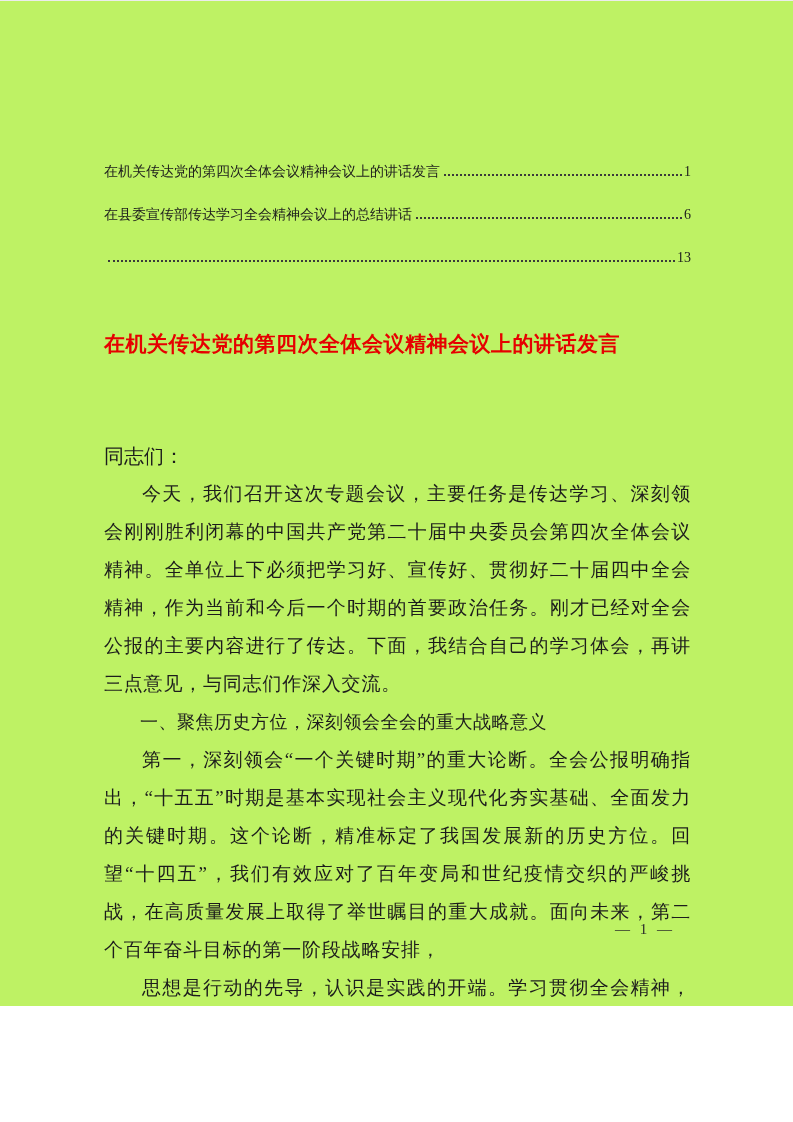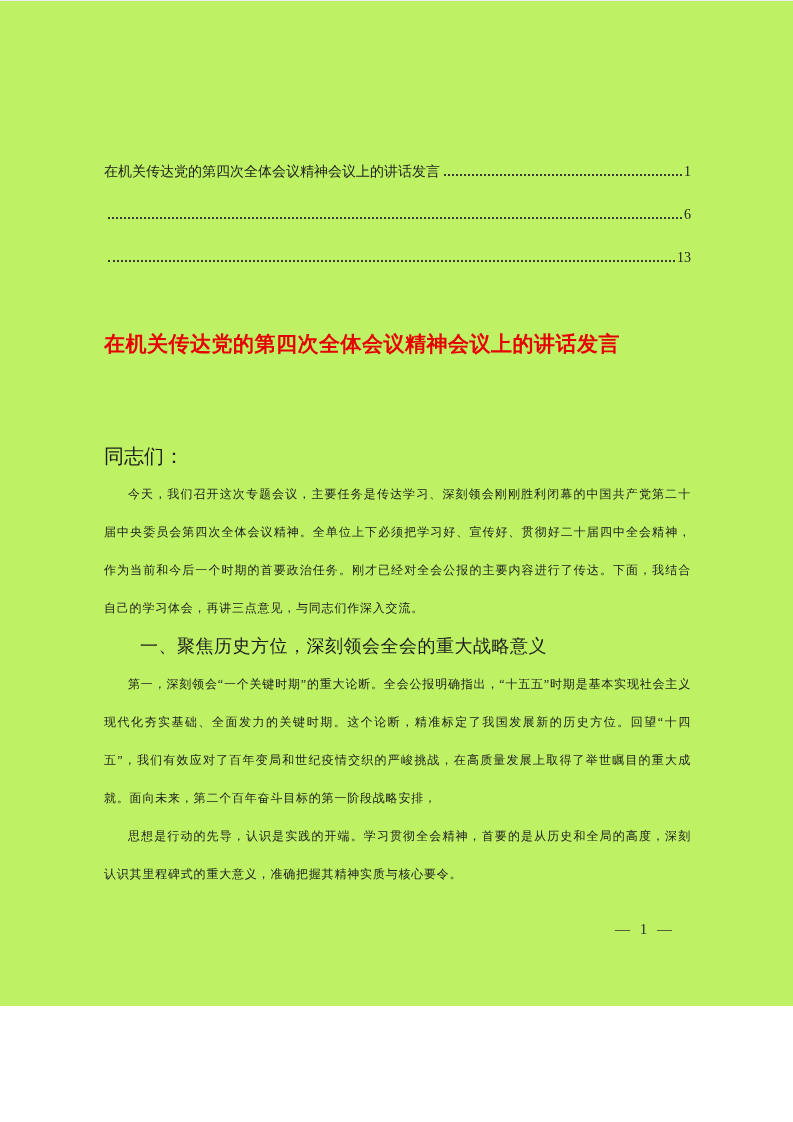--- a/index.html
+++ b/index.html
@@ -57,21 +57,21 @@
     white-space: nowrap;
   }
   
   .salutation {
     margin-top: 79px;
     font-size: 20px;
     line-height: 38px;
   }
   .para {
     margin: 0;
-    font-size: 12px;
+    font-size: 19px;
     line-height: 38px;
     letter-spacing: 0.8px;
     text-align: justify;
     text-justify: inter-ideograph;
     text-indent: 2em;
   }
   .section-heading {
     margin: 0;
     font-family: "Liberation Sans", "DejaVu Sans", sans-serif;
     font-weight: normal;
@@ -95,20 +95,21 @@
 
 <div class="page">
 
   <div class="toc">
     <div class="toc-item">
       <span class="toc-title">在机关传达党的第四次全体会议精神会议上的讲话发言</span>
       <span class="toc-leader"></span>
       <span class="toc-page">1</span>
     </div>
     <div class="toc-item">
+      <span class="toc-title">在县委宣传部传达学习全会精神会议上的总结讲话</span>
       <span class="toc-leader"></span>
       <span class="toc-page">6</span>
     </div>
     <div class="toc-item">
       <span class="toc-leader"></span>
       <span class="toc-page">13</span>
     </div>
   </div>
 
   <h1 class="doc-title" style="color: rgb(230, 0, 0);">在机关传达党的第四次全体会议精神会议上的讲话发言</h1>

